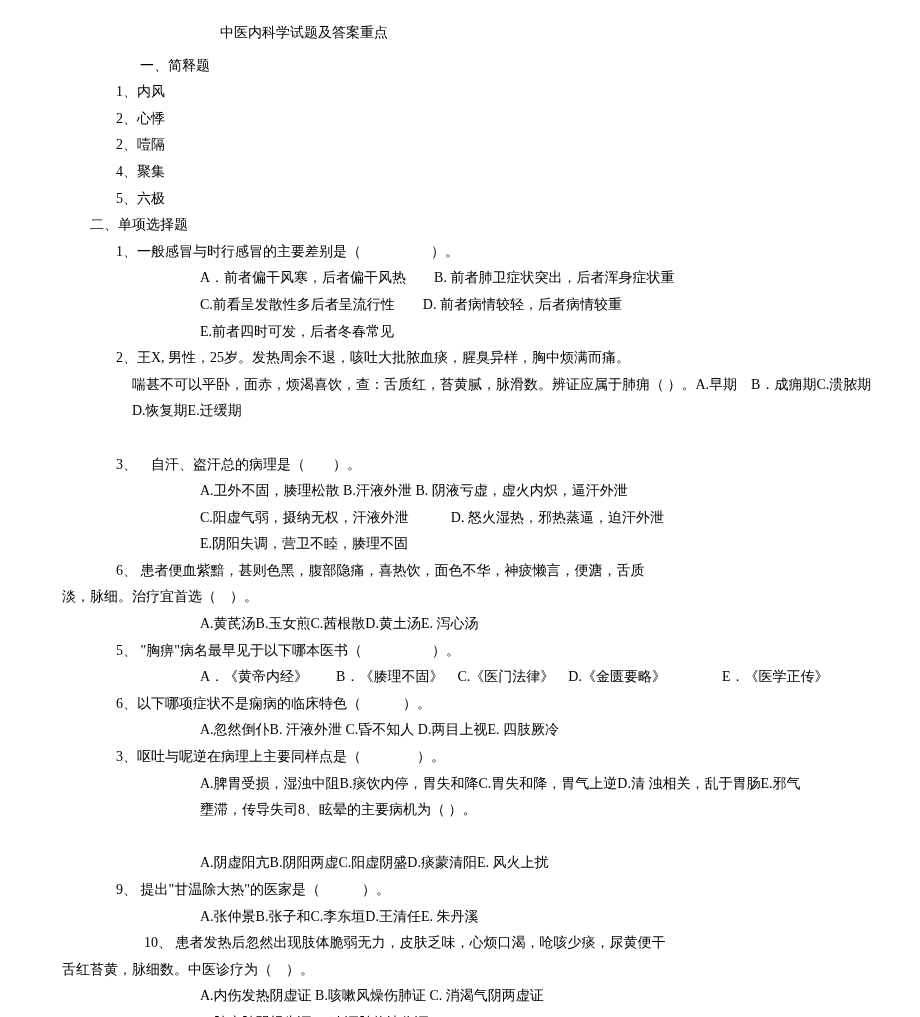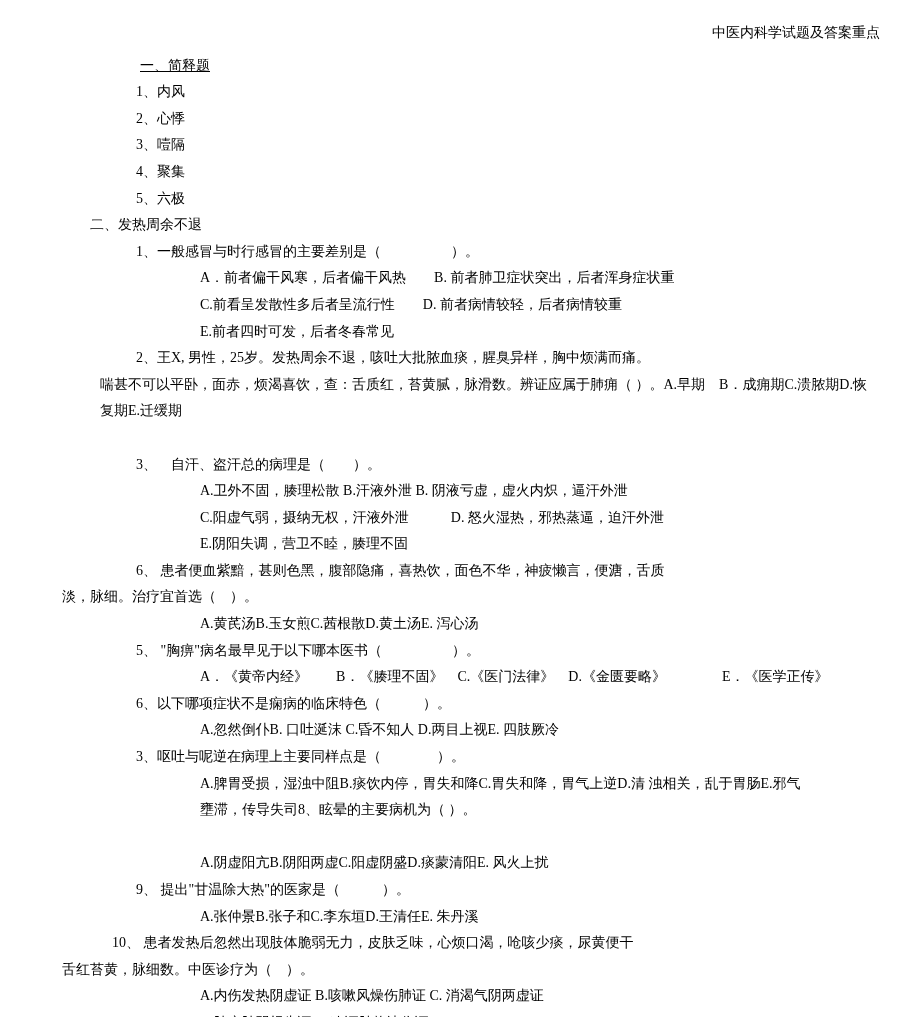--- a/index.html
+++ b/index.html
@@ -6,79 +6,79 @@
     font-family: "SimSun", "宋体", serif;
     font-size: 14px;
     line-height: 1.9;
     color: #000;
     background: #fff;
     margin: 0;
     padding: 20px 40px;
     width: 840px;
   }
   .title {
-    text-align: right;
+    text-align: left;
+    margin-left: 180px;
     margin-bottom: 6px;
   }
   .sec-h {
     margin-left: 100px;
-    text-decoration: underline;
   }
   .sec-h2 {
     margin-left: 50px;
   }
   .item {
-    margin-left: 96px;
+    margin-left: 76px;
   }
   .opt {
     margin-left: 160px;
   }
   .wrap-line {
-    margin-left: 60px;
+    margin-left: 92px;
   }
   .wrap-line2 {
     margin-left: 22px;
   }
   .cont {
-    margin-left: 72px;
+    margin-left: 104px;
   }
 </style>
 </head>
 <body>
 
 
 
 <div class="title">中医内科学试题及答案重点</div>
 
 <div class="sec-h">一、简释题</div>
 <div class="item">1、内风</div>
 <div class="item">2、心悸</div>
-<div class="item">3、噎隔</div>
+<div class="item">2、噎隔</div>
 <div class="item">4、聚集</div>
 <div class="item">5、六极</div>
 
-<div class="sec-h2">二、发热周余不退</div>
+<div class="sec-h2">二、单项选择题</div>
 <div class="item">1、一般感冒与时行感冒的主要差别是（　　　　　）。</div>
 <div class="opt">A．前者偏干风寒，后者偏干风热　　B. 前者肺卫症状突出，后者浑身症状重</div>
 <div class="opt">C.前看呈发散性多后者呈流行性　　D. 前者病情较轻，后者病情较重</div>
 <div class="opt">E.前者四时可发，后者冬春常见</div>
 <div class="item">2、王X, 男性，25岁。发热周余不退，咳吐大批脓血痰，腥臭异样，胸中烦满而痛。</div>
 <div class="wrap-line">喘甚不可以平卧，面赤，烦渴喜饮，查：舌质红，苔黄腻，脉滑数。辨证应属于肺痈（ ）。A.早期　B．成痈期C.溃脓期D.恢复期E.迁缓期</div>
 <br>
 <div class="item">3、　自汗、盗汗总的病理是（　　）。</div>
 <div class="opt">A.卫外不固，腠理松散  B.汗液外泄  B. 阴液亏虚，虚火内炽，逼汗外泄</div>
 <div class="opt">C.阳虚气弱，摄纳无权，汗液外泄　　　D. 怒火湿热，邪热蒸逼，迫汗外泄</div>
 <div class="opt">E.阴阳失调，营卫不睦，腠理不固</div>
 <div class="item">6、 患者便血紫黯，甚则色黑，腹部隐痛，喜热饮，面色不华，神疲懒言，便溏，舌质</div>
 <div class="wrap-line2">淡，脉细。治疗宜首选（　）。</div>
 <div class="opt">A.黄芪汤B.玉女煎C.茜根散D.黄土汤E. 泻心汤</div>
 <div class="item">5、 "胸痹"病名最早见于以下哪本医书（　　　　　）。</div>
 <div class="opt">A．《黄帝内经》　　B．《腠理不固》　C.《医门法律》　D.《金匮要略》　　　　E．《医学正传》</div>
 <div class="item">6、以下哪项症状不是痫病的临床特色（　　　）。</div>
-<div class="opt">A.忽然倒仆B. 口吐涎沫  C.昏不知人  D.两目上视E. 四肢厥冷</div>
+<div class="opt">A.忽然倒仆B. 汗液外泄  C.昏不知人  D.两目上视E. 四肢厥冷</div>
 <div class="item">3、呕吐与呢逆在病理上主要同样点是（　　　　）。</div>
 <div class="opt">A.脾胃受损，湿浊中阻B.痰饮内停，胃失和降C.胃失和降，胃气上逆D.清 浊相关，乱于胃肠E.邪气</div>
 <div class="opt">壅滞，传导失司8、眩晕的主要病机为（ ）。</div>
 <br>
 <div class="opt">A.阴虚阳亢B.阴阳两虚C.阳虚阴盛D.痰蒙清阳E. 风火上扰</div>
 <div class="item">9、 提出"甘温除大热"的医家是（　　　）。</div>
 <div class="opt">A.张仲景B.张子和C.李东垣D.王清任E. 朱丹溪</div>
 <div class="cont">10、 患者发热后忽然出现肢体脆弱无力，皮肤乏味，心烦口渴，呛咳少痰，尿黄便干</div>
 <div class="wrap-line2">舌红苔黄，脉细数。中医诊疗为（　）。</div>
 <div class="opt">A.内伤发热阴虚证  B.咳嗽风燥伤肺证  C. 消渴气阴两虚证</div>

